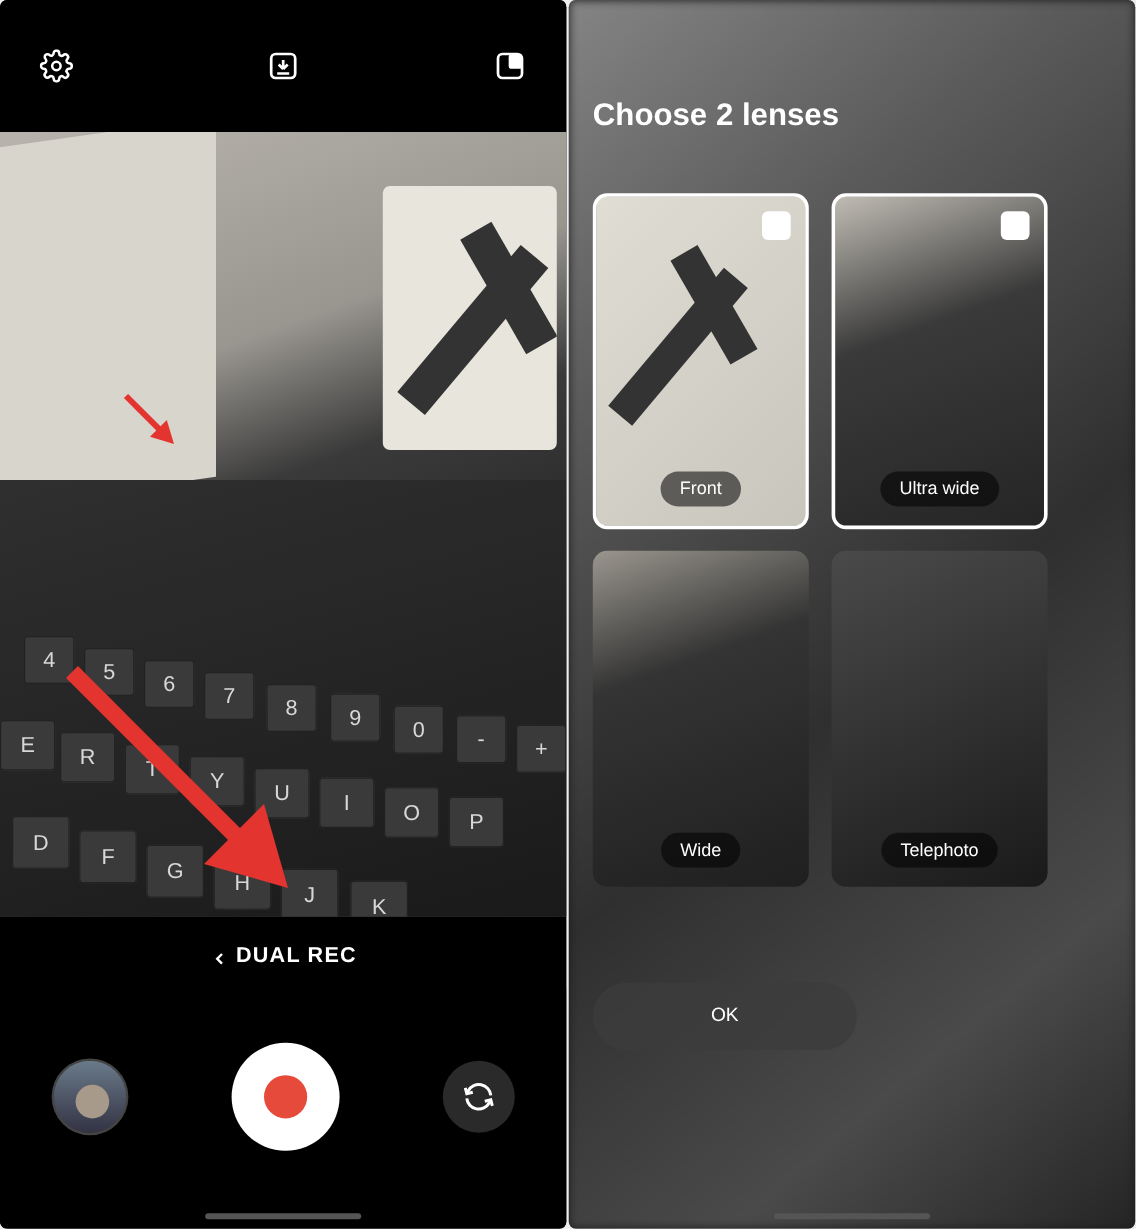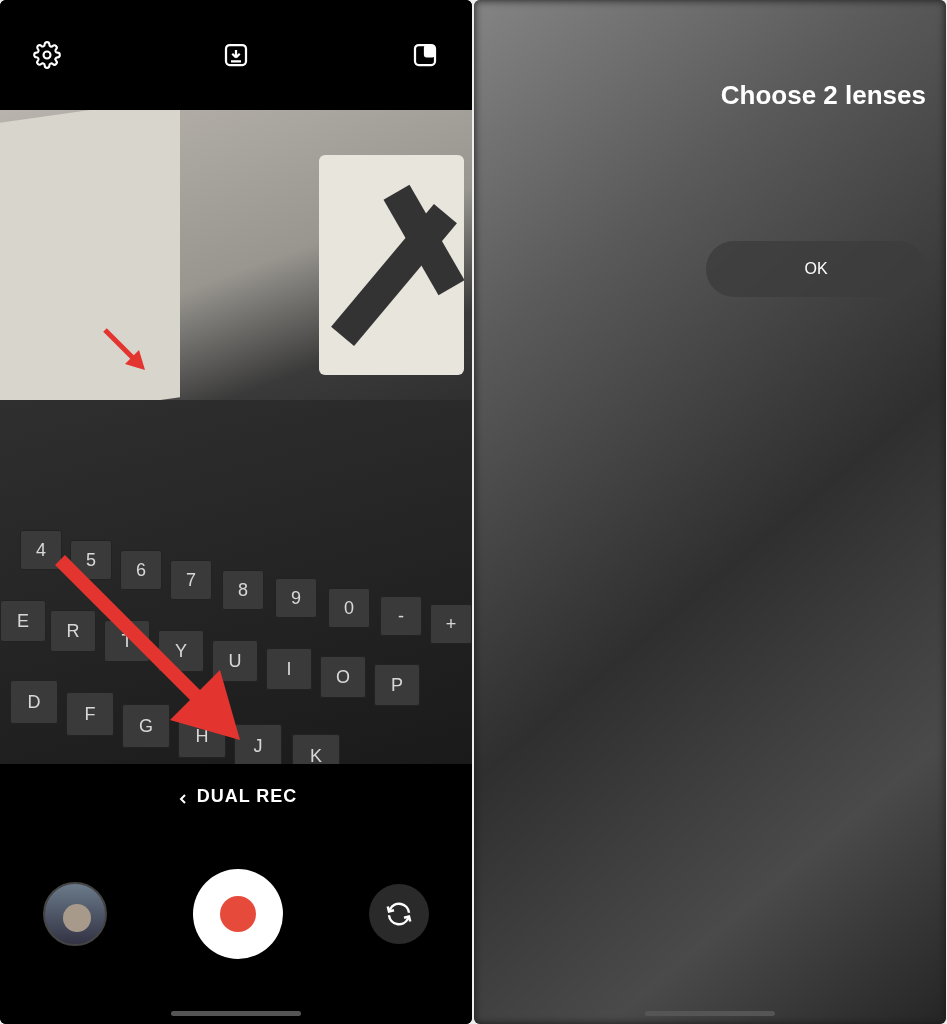--- a/index.html
+++ b/index.html
@@ -26,21 +26,21 @@
   .bottom-bar{position:absolute;bottom:0;left:0;right:0;height:200px;background:#000;display:flex;align-items:center;justify-content:space-around;padding-bottom:20px;}
   .gallery-thumb{width:64px;height:64px;border-radius:50%;background:linear-gradient(#6a7a8a,#334);border:2px solid #444;overflow:hidden;position:relative;}
   .gallery-thumb::after{content:"";position:absolute;top:20px;left:18px;width:28px;height:28px;border-radius:50%;background:#a89a8a;}
   .shutter{width:90px;height:90px;border-radius:50%;background:#fff;display:flex;align-items:center;justify-content:center;}
   .shutter-dot{width:36px;height:36px;border-radius:50%;background:#e64a3a;}
   .switch-cam{width:60px;height:60px;border-radius:50%;background:#2a2a2a;display:flex;align-items:center;justify-content:center;color:#fff;}
   .home-ind{position:absolute;bottom:8px;left:50%;transform:translateX(-50%);width:130px;height:5px;border-radius:3px;background:#555;}
   
   .phone.right{background:#1a1a1a;}
   .blur-bg{position:absolute;inset:0;background:linear-gradient(140deg,#848484 0%,#5a5a5a 25%,#2f2f2f 55%,#4a4a4a 80%,#252525 100%);filter:blur(4px);}
-  .overlay-content{position:absolute;inset:0;display:flex;flex-direction:column;align-items:flex-end;padding:80px 20px 24px;}
+  .overlay-content{position:absolute;inset:0;display:flex;flex-direction:column;align-items:flex-start;padding:80px 20px 24px;}
   .dialog-title{color:#fff;font-size:26px;font-weight:600;margin-bottom:50px;}
   .lens-grid{display:grid;grid-template-columns:1fr 1fr;gap:18px;width:380px;}
   .lens-card{position:relative;width:180px;height:280px;border-radius:12px;overflow:hidden;background:#333;cursor:pointer;}
   .lens-card.selected{border:3px solid #fff;}
   .lens-bg-front{background:linear-gradient(135deg,#e0ddd4,#c8c5bc);}
   .lens-bg-uw{background:linear-gradient(160deg,#c0bcb4 0%,#3a3a3a 40%,#252525 100%);}
   .lens-bg-wide{background:linear-gradient(160deg,#9a968e 0%,#343434 35%,#1f1f1f 100%);}
   .lens-bg-tele{background:linear-gradient(155deg,#4a4a4a,#1a1a1a);}
   .lens-stripe{position:absolute;width:26px;height:150px;background:#333;transform:rotate(40deg);top:50px;left:55px;}
   .lens-stripe2{position:absolute;width:26px;height:100px;background:#333;transform:rotate(-30deg);top:40px;left:85px;}
@@ -143,19 +143,37 @@
         </svg>
       </div>
     </div>
     <div class="home-ind"></div>
   </div>
 
   <div class="phone right">
     <div class="blur-bg"></div>
     <div class="overlay-content">
       <div class="dialog-title">Choose 2 lenses</div>
+      <div class="lens-grid">
+        <div class="lens-card lens-bg-front selected">
+          <div class="lens-stripe"></div>
+            <div class="lens-stripe2"></div>
+          <div class="lens-check filled"></div>
+          <div class="lens-label">Front</div>
+        </div>
+        <div class="lens-card lens-bg-uw selected">
+          <div class="lens-check filled"></div>
+          <div class="lens-label">Ultra wide</div>
+        </div>
+        <div class="lens-card lens-bg-wide">
+          <div class="lens-label">Wide</div>
+        </div>
+        <div class="lens-card lens-bg-tele">
+          <div class="lens-label">Telephoto</div>
+        </div>
+      </div>
       <div class="ok-btn">
         <span>OK</span>
       </div>
     </div>
     <div class="home-ind"></div>
   </div>
 </div>
 
 </body></html>

